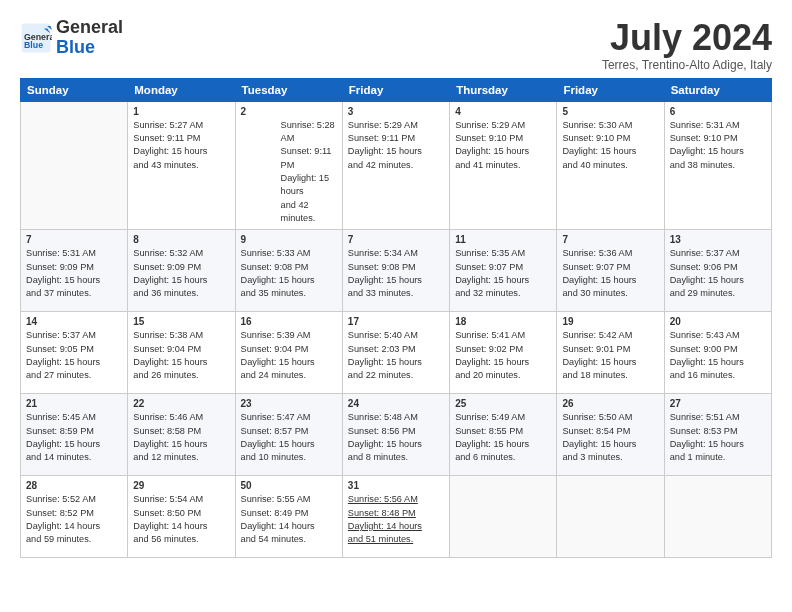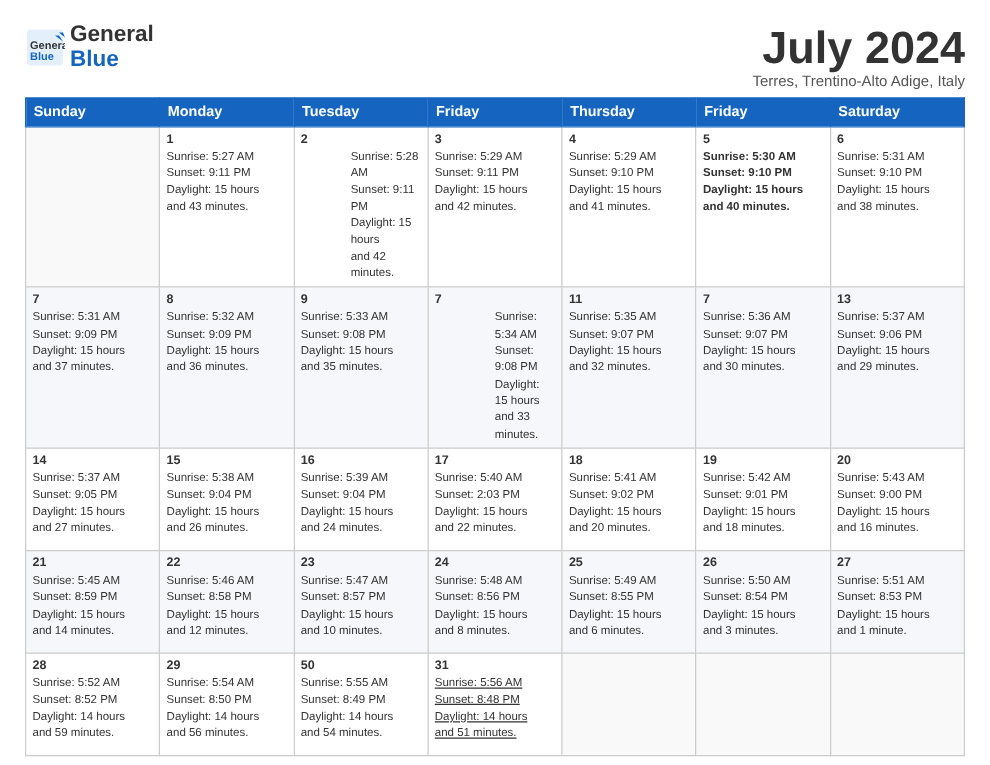--- a/index.html
+++ b/index.html
@@ -163,21 +163,21 @@
           </td>
           <td>
             <span class="day-num">4</span>
             <div class="day-info" style="white-space: pre-line;">Sunrise: 5:29 AM
 Sunset: 9:10 PM
 Daylight: 15 hours
 and 41 minutes.</div>
           </td>
           <td>
             <span class="day-num">5</span>
-            <div class="day-info" style="white-space: pre-line; font-weight: bold;">Sunrise: 5:30 AM
+            <div class="day-info" style="white-space: pre-line;">Sunrise: 5:30 AM
 Sunset: 9:10 PM
 Daylight: 15 hours
 and 40 minutes.</div>
           </td>
           <td>
             <span class="day-num">6</span>
             <div class="day-info" style="white-space: pre-line;">Sunrise: 5:31 AM
 Sunset: 9:10 PM
 Daylight: 15 hours
 and 38 minutes.</div>
@@ -200,21 +200,21 @@
           </td>
           <td>
             <span class="day-num">9</span>
             <div class="day-info" style="white-space: pre-line;">Sunrise: 5:33 AM
 Sunset: 9:08 PM
 Daylight: 15 hours
 and 35 minutes.</div>
           </td>
           <td>
             <span class="day-num">7</span>
-            <div class="day-info" style="white-space: pre-line; margin-left: 48px;">Sunrise: 5:34 AM
+            <div class="day-info" style="white-space: pre-line;">Sunrise: 5:34 AM
 Sunset: 9:08 PM
 Daylight: 15 hours
 and 33 minutes.</div>
           </td>
           <td>
             <span class="day-num">11</span>
             <div class="day-info" style="white-space: pre-line;">Sunrise: 5:35 AM
 Sunset: 9:07 PM
 Daylight: 15 hours
 and 32 minutes.</div>

